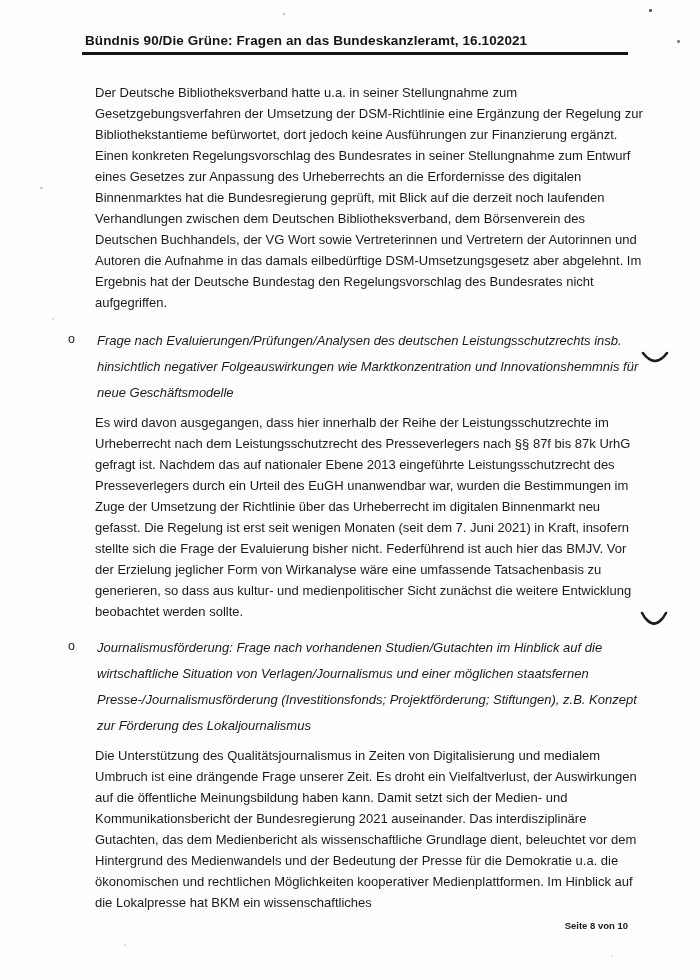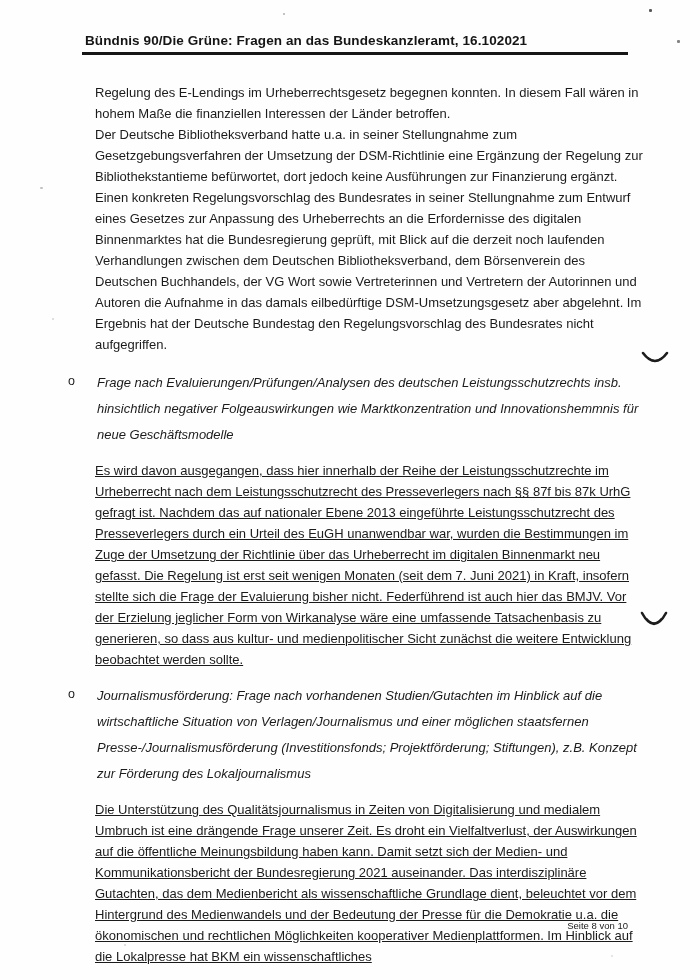--- a/index.html
+++ b/index.html
@@ -57,29 +57,28 @@
     font-size: 12.5px;
     line-height: 21px;
     font-style: normal;
   }
   .bullet-heading {
     margin: 0;
     font-style: italic;
     line-height: 26px;
   }
   .answer {
-    margin-top: 12px;
-    text-decoration: underline;
+    margin-top: 6px;
   }
   .doc-footer {
     position: absolute;
     top: 920px;
     right: 72px;
     font-size: 9.5px;
-    font-weight: normal;
+    font-weight: bold;
     color: #1b1b1b;
   }
   .crescent {
     position: absolute;
   }
   .crescent-1 { left: 641px; top: 349px; }
   .crescent-2 { left: 640px; top: 609px; }
   .speckle {
     position: absolute;
     border-radius: 1px;
@@ -97,21 +96,20 @@
 <body>
 
 <div class="page">
 
   <div class="doc-header">
     <span class="title">Bündnis 90/Die Grüne: Fragen an das Bundeskanzleramt, 16.102021</span>
   </div>
 
   <div class="content">
 
-    <p class="body-par">Regelung des E-Lendings im Urheberrechtsgesetz begegnen konnten. In diesem Fall wären in hohem Maße die finanziellen Interessen der Länder betroffen.</p>
 
     <p class="body-par">Der Deutsche Bibliotheksverband hatte u.a. in seiner Stellungnahme zum Gesetzgebungsverfahren der Umsetzung der DSM-Richtlinie eine Ergänzung der Regelung zur Bibliothekstantieme befürwortet, dort jedoch keine Ausführungen zur Finanzierung ergänzt. Einen konkreten Regelungsvorschlag des Bundesrates in seiner Stellungnahme zum Entwurf eines Gesetzes zur Anpassung des Urheberrechts an die Erfordernisse des digitalen Binnenmarktes hat die Bundesregierung geprüft, mit Blick auf die derzeit noch laufenden Verhandlungen zwischen dem Deutschen Bibliotheksverband, dem Börsenverein des Deutschen Buchhandels, der VG Wort sowie Vertreterinnen und Vertretern der Autorinnen und Autoren die Aufnahme in das damals eilbedürftige DSM-Umsetzungsgesetz aber abgelehnt. Im Ergebnis hat der Deutsche Bundestag den Regelungsvorschlag des Bundesrates nicht aufgegriffen.</p>
 
     <div class="bullet-item">
       <span class="bullet-marker">o</span>
       <p class="bullet-heading">Frage nach Evaluierungen/Prüfungen/Analysen des deutschen Leistungsschutzrechts insb. hinsichtlich negativer Folgeauswirkungen wie Marktkonzentration und Innovationshemmnis für neue Geschäftsmodelle</p>
     </div>
 
     <p class="body-par answer">Es wird davon ausgegangen, dass hier innerhalb der Reihe der Leistungsschutzrechte im Urheberrecht nach dem Leistungsschutzrecht des Presseverlegers nach §§ 87f bis 87k UrhG gefragt ist. Nachdem das auf nationaler Ebene 2013 eingeführte Leistungsschutzrecht des Presseverlegers durch ein Urteil des EuGH unanwendbar war, wurden die Bestimmungen im Zuge der Umsetzung der Richtlinie über das Urheberrecht im digitalen Binnenmarkt neu gefasst. Die Regelung ist erst seit wenigen Monaten (seit dem 7. Juni 2021) in Kraft, insofern stellte sich die Frage der Evaluierung bisher nicht. Federführend ist auch hier das BMJV. Vor der Erzielung jeglicher Form von Wirkanalyse wäre eine umfassende Tatsachenbasis zu generieren, so dass aus kultur- und medienpolitischer Sicht zunächst die weitere Entwicklung beobachtet werden sollte.</p>
 

